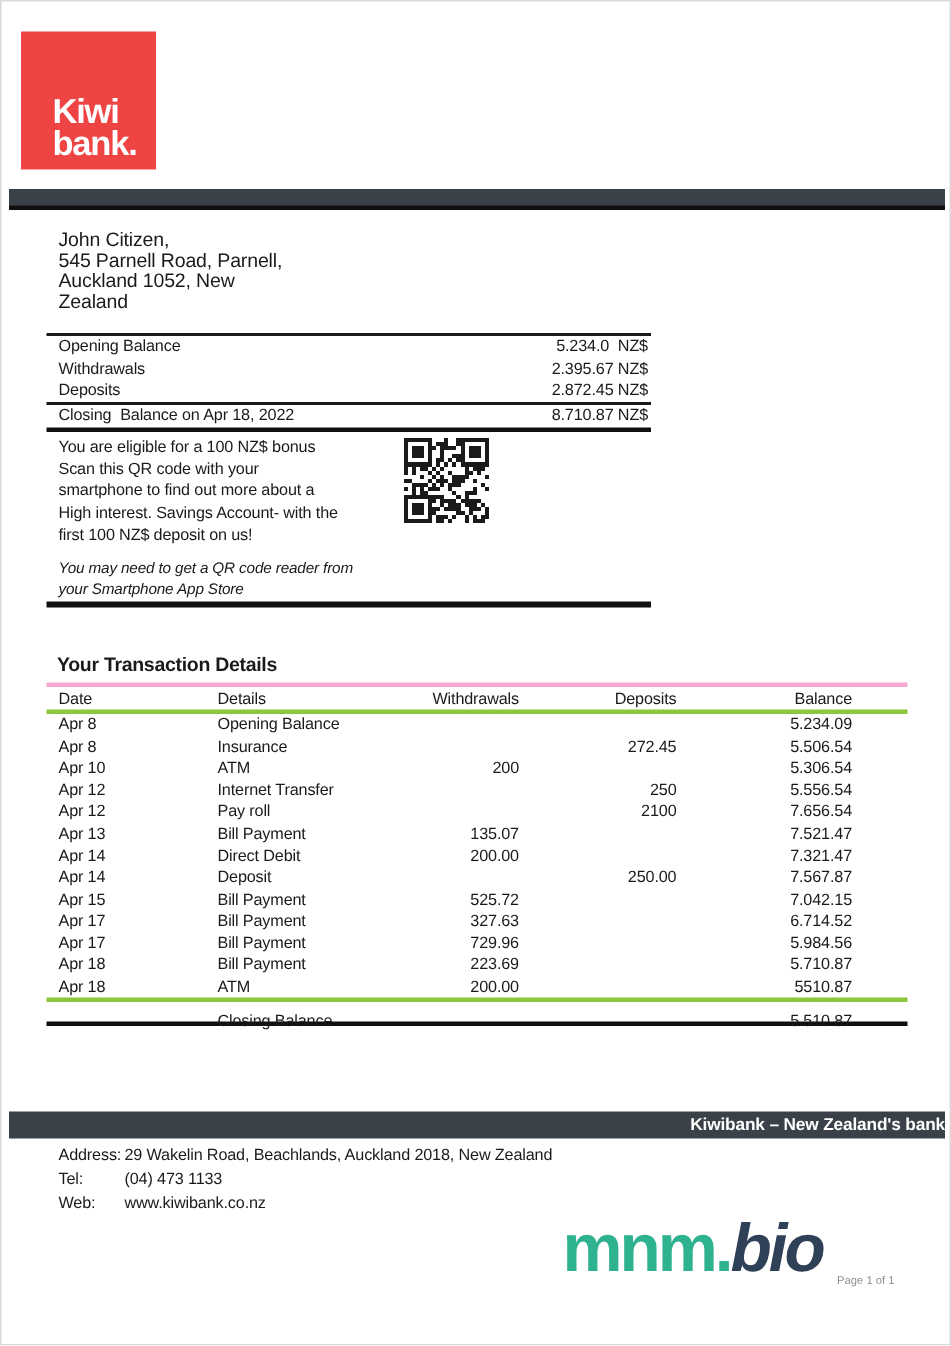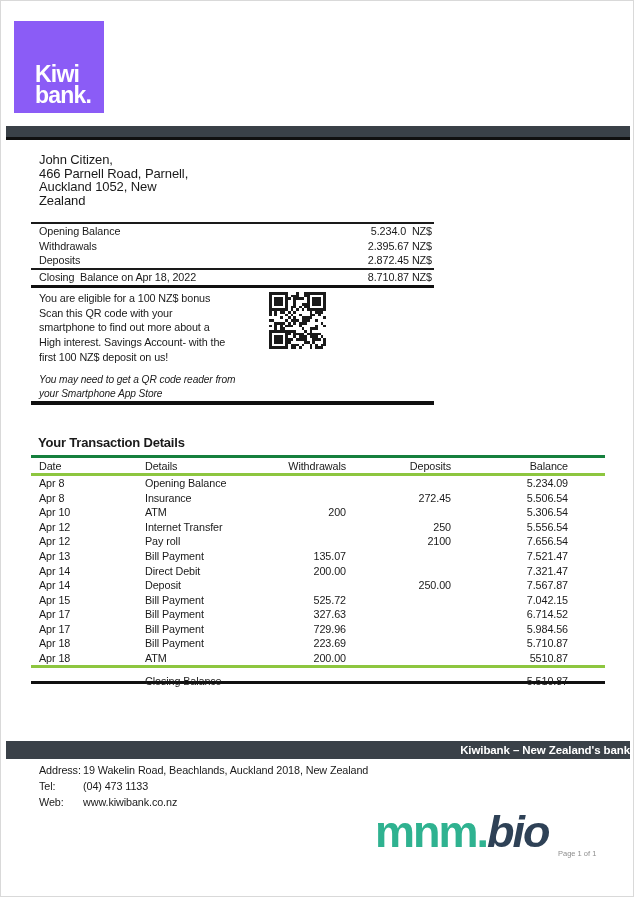--- a/index.html
+++ b/index.html
@@ -32,21 +32,21 @@
   .sum-closing .l { white-space:pre; }
   
   .promo-text { position:absolute; left:38px; top:290px; width:235px;
                 font-size:10.8px; line-height:14.7px; letter-spacing:-0.1px; }
   .promo-note { position:absolute; left:38px; top:372px; width:250px; font-style:italic;
                 font-size:10.2px; line-height:13.5px; letter-spacing:-0.1px; }
   .qr { position:absolute; left:268px; top:291px; width:57px; height:57px; }
   .promo-underline { position:absolute; left:30px; top:400px; width:403px; height:4px; background:#101010; }
   
   .tx-title { position:absolute; left:37px; top:434px; font-size:13px; font-weight:bold; letter-spacing:-0.2px; }
-  .tx { position:absolute; left:30px; top:454px; width:574px; border-top:3px solid #15803d; }
+  .tx { position:absolute; left:30px; top:454px; width:574px; border-top:3px solid #f9a8d4; }
   .tx-grid { display:grid; grid-template-columns:114px 130px 71px 105px 117px;
              width:537px; font-size:10.8px; letter-spacing:-0.1px; }
   .tx-grid > div { align-self:center; }
   .tx-grid .c1 { padding-left:8px; }
   .tx-grid .c3, .tx-grid .c4, .tx-grid .c5 { text-align:right; }
   .tx-head { height:15px; align-items:center; font-weight:normal; }
   .green-line { width:574px; height:3px; background:#8dc63f; }
   .tx-row { height:14.55px; }
   .tx-closing { height:16px; border-bottom:3px solid #101010; width:574px; }
   .tx-closing .tx-grid { height:26px; }
@@ -61,33 +61,33 @@
   .page-num { position:absolute; left:557px; top:848px; font-size:7.5px; color:#8e8e8e; z-index:1; }
   .watermark { position:absolute; left:374px; top:805px; font-size:45px; font-weight:bold;
                letter-spacing:-2px; z-index:2; white-space:nowrap; }
   .watermark .wm2 { font-style:italic; }
 </style>
 </head>
 <body>
 
 <div class="page">
 
-  <div class="logo" style="background: #8b5cf6; padding-left: 12px;">
+  <div class="logo" style="background: #ef4444; padding-left: 12px;">
     <div class="logo-text">
       <div>Kiwi</div>
       <div>bank.</div>
     </div>
   </div>
 
   <div class="hbar top" style="background: rgb(58, 65, 72);"></div>
 
   <div class="recipient">
 
   <div>John Citizen,</div>
-      <div>466 Parnell Road, Parnell,</div>
+      <div>545 Parnell Road, Parnell,</div>
       <div>Auckland 1052, New</div>
       <div>Zealand</div>
     </div>
 
   <div class="summary">
     <div>
 
     <div class="sum-row">
         <span class="l">Opening Balance</span>
         <span class="v">5.234.0  NZ$</span>
@@ -481,21 +481,21 @@
     </div>
   </div>
 
   <div class="fbar" style="background: rgb(58, 65, 72); text-align: right;">
     <span>Kiwibank – New Zealand's bank</span>
   </div>
   <div class="contacts">
 
   <div class="contact-row">
       <span class="lab">Address:</span>
-      <span class="val">19 Wakelin Road, Beachlands, Auckland 2018, New Zealand</span>
+      <span class="val">29 Wakelin Road, Beachlands, Auckland 2018, New Zealand</span>
     </div>
       <div class="contact-row">
       <span class="lab">Tel:</span>
       <span class="val">(04) 473 1133</span>
     </div>
       <div class="contact-row">
       <span class="lab">Web:</span>
       <span class="val">www.kiwibank.co.nz</span>
     </div>
     </div>

